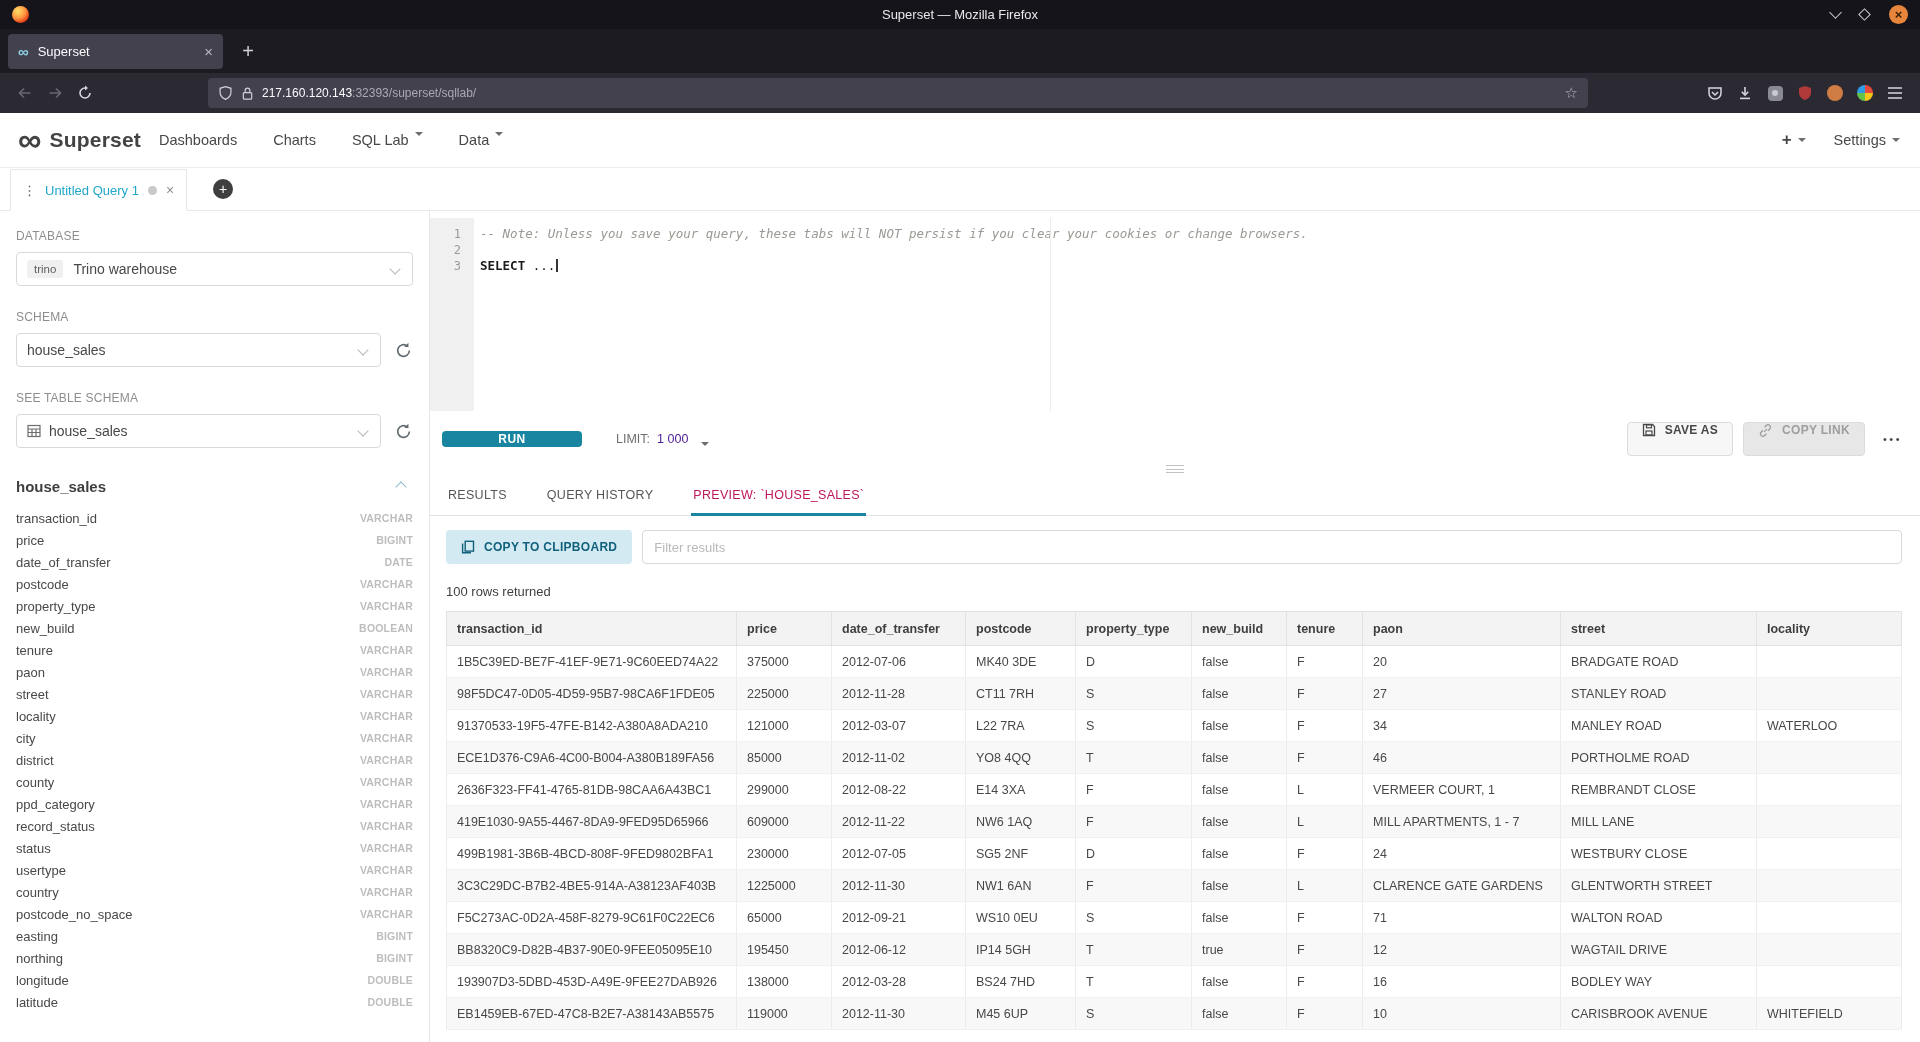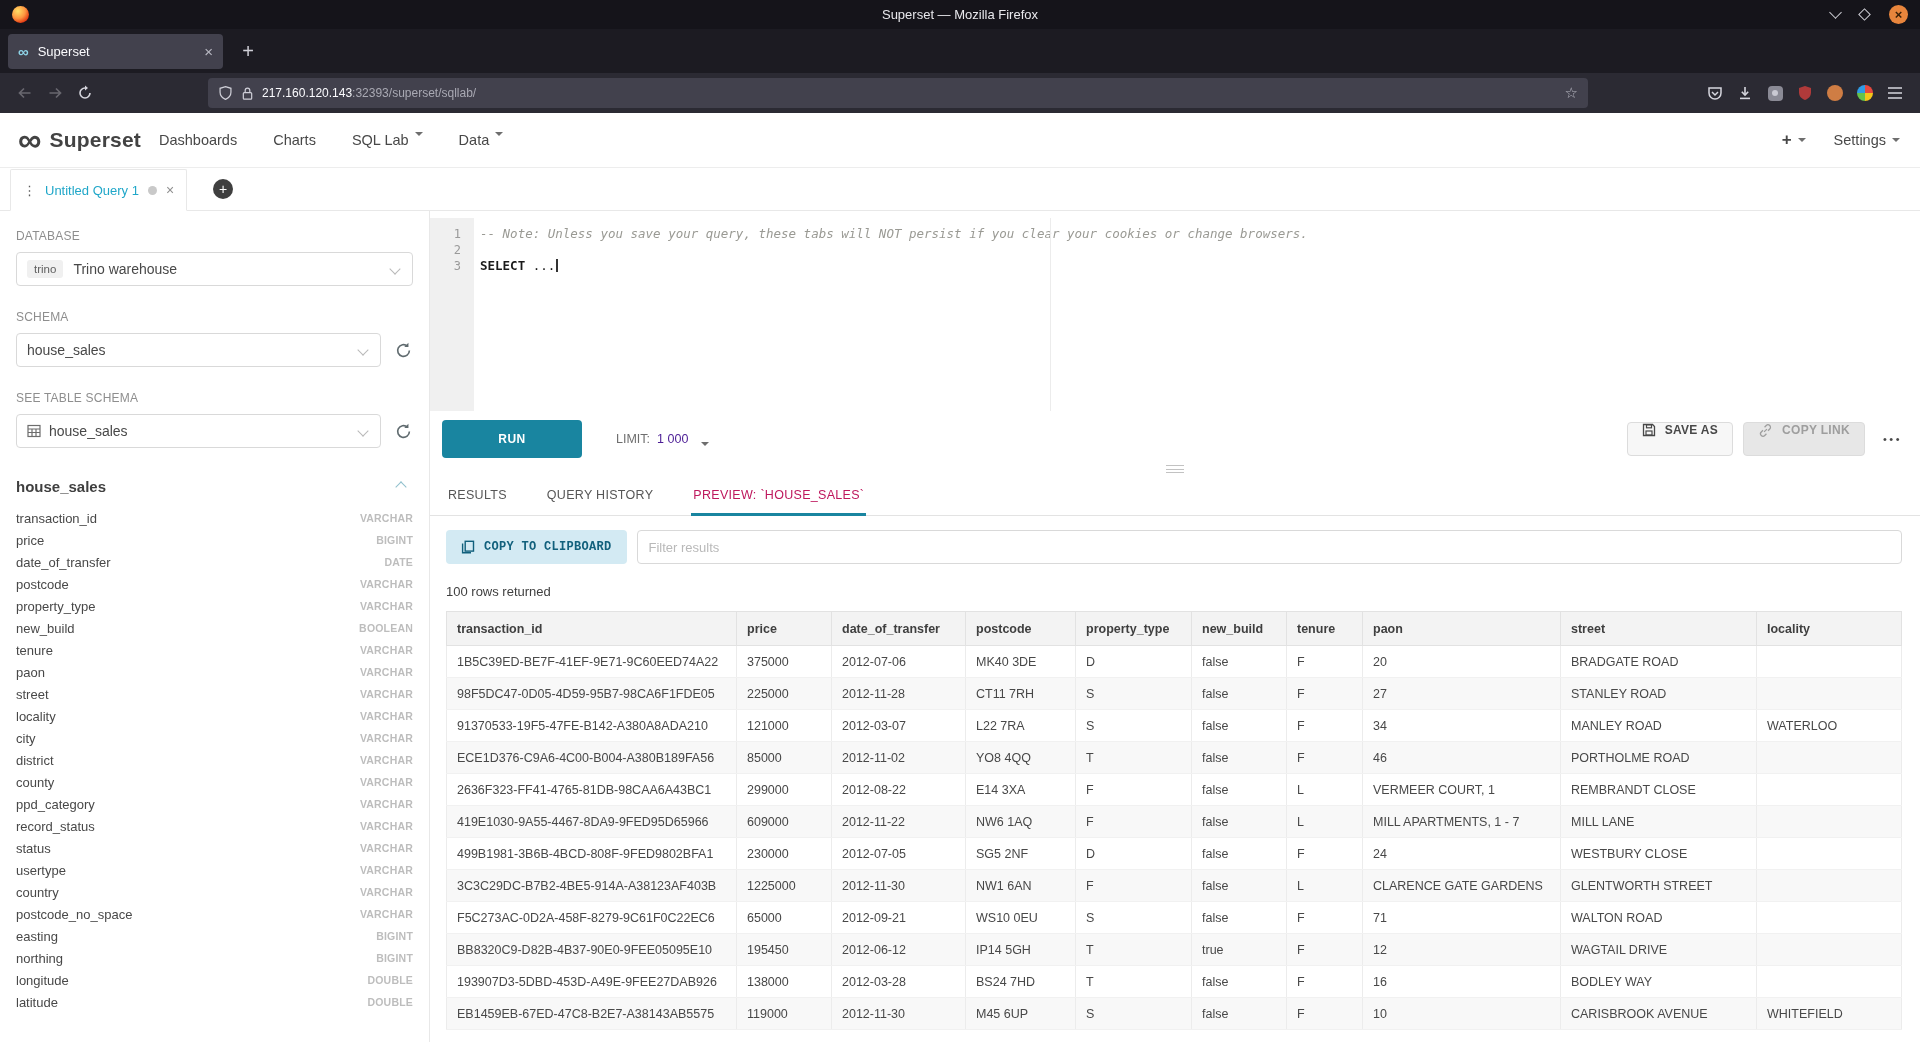--- a/index.html
+++ b/index.html
@@ -86,41 +86,41 @@
   .editor{position:relative;height:193px;margin-top:7px;font-family:"DejaVu Sans Mono","Liberation Mono",monospace;font-size:12.5px;line-height:16px;flex-shrink:0;cursor:text}
   .gutter{position:absolute;left:0;top:0;bottom:0;width:44px;background:#f0f0f0;color:#9a9a9a;text-align:right;padding:8px 13px 0 0;font-size:12px}
   .print-margin{position:absolute;left:620px;top:0;bottom:0;width:1px;background:#ececec}
   .code{margin-left:44px;padding:8px 0 0 6px}
   .code-line{white-space:pre;color:#1a1a1a;min-height:16px}
   .comment{color:#9a9a94;font-style:italic}
   .kw{font-weight:bold;color:#1a1a1a}
   .cursor{display:inline-block;width:1.5px;height:13px;background:#333;vertical-align:-2px;margin-left:1px}
 
   .run-toolbar{height:44px;display:flex;align-items:center;padding:0 18px 0 12px;margin-top:6px;flex-shrink:0}
-  .run-btn{width:140px;height:38px;background:var(--accent-dark);color:#fff;border:none;border-radius:4px;font-size:12px;font-weight:bold;letter-spacing:.5px;cursor:pointer;font-family:inherit}
+  .run-btn{width:140px;height:16px;background:var(--accent-dark);color:#fff;border:none;border-radius:4px;font-size:12px;font-weight:bold;letter-spacing:.5px;cursor:pointer;font-family:inherit}
   .limit{display:flex;align-items:flex-end;gap:7px;margin-left:34px;font-size:12.5px;cursor:pointer}
   .limit-label{color:#6e6e6e}
   .limit-val{color:#4c1d95}
   .toolbar-right{margin-left:auto;display:flex;align-items:center;gap:10px}
   .btn2{height:34px;display:inline-flex;align-items:flex-start;gap:9px;padding:0 14px;border-radius:4px;font-size:12px;font-weight:bold;letter-spacing:.3px;cursor:pointer;font-family:inherit}
   .btn-save{background:#f7f7f7;border:1px solid #dcdcdc;color:#484848}
   .btn-copylink{background:#e7e7e7;border:1px solid #dcdcdc;color:#9e9e9e}
   .more-dots{color:#484848;font-size:11px;letter-spacing:2.5px;margin-left:8px;cursor:pointer}
 
   .splitter{height:16px;display:flex;align-items:center;justify-content:center;cursor:row-resize;flex-shrink:0}
   .grip{width:18px;height:8px;border-top:1.5px solid #c2c2c2;border-bottom:1.5px solid #c2c2c2;position:relative}
   .grip::after{content:"";position:absolute;left:0;right:0;top:2.5px;height:1.5px;background:#c2c2c2}
 
   .rtabs{display:flex;gap:36px;padding-left:16px;border-bottom:1px solid #e3e3e3;flex-shrink:0}
   .rtab{font-size:12.5px;color:#565656;letter-spacing:.3px;padding:11px 2px;cursor:pointer;border-bottom:3px solid transparent;margin-bottom:-1px;white-space:nowrap}
   .rtab.active{color:#be185d;border-bottom-color:var(--accent-dark)}
 
   .results{flex:1;padding:14px 18px 0 16px;display:flex;flex-direction:column;min-height:0}
   .results-actions{display:flex;gap:10px;margin-bottom:14px}
-  .copy-btn{height:34px;display:inline-flex;align-items:center;gap:9px;padding:0 15px;background:#d3eaf3;border:none;border-radius:4px;color:#11607c;font-size:12px;font-weight:bold;letter-spacing:.3px;cursor:pointer;font-family:Liberation Mono, monospace;flex-shrink:0}
+  .copy-btn{height:34px;display:inline-flex;align-items:center;gap:9px;padding:0 15px;background:#d3eaf3;border:none;border-radius:4px;color:#11607c;font-size:12px;font-weight:bold;letter-spacing:.3px;cursor:pointer;font-family:Liberation Sans, sans-serif;flex-shrink:0}
   .filter-input{flex:1;height:34px;border:1px solid #d9d9d9;border-radius:4px;padding:0 11px;font-size:13px;color:#14532d;font-family:inherit;outline:none}
   .filter-input::placeholder{color:#b9b9b9}
   .rows-returned{font-size:13px;color:#3f3f3f;margin:6px 0 12px}
   .tablewrap{flex:1;overflow:hidden}
   table{width:100%;border-collapse:collapse;table-layout:fixed;font-size:12.5px}
   th{background:#f3f3f3;border:1px solid #e2e2e2;height:34px;text-align:left;padding:0 10px;font-weight:bold;color:#3f3f3f;white-space:nowrap;overflow:hidden;cursor:pointer}
   td{height:32px;padding:0 10px;border-right:1px solid #ececec;border-bottom:1px solid #f1f1f1;white-space:nowrap;overflow:hidden;color:#484848}
   td:first-child{border-left:1px solid #ececec}
   tbody tr:nth-child(even){background:#f8f8f8}
 </style>

